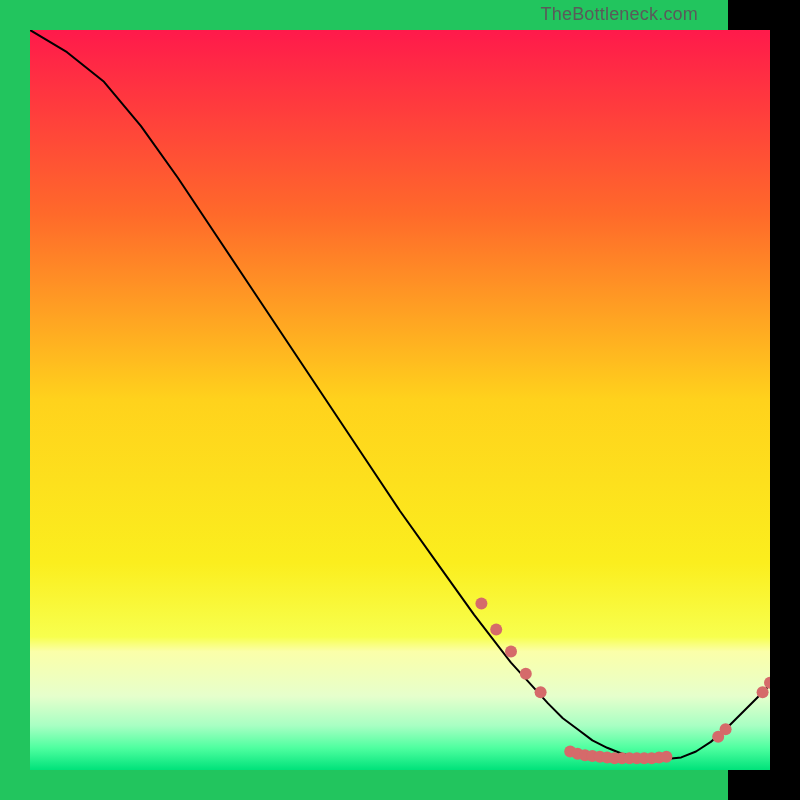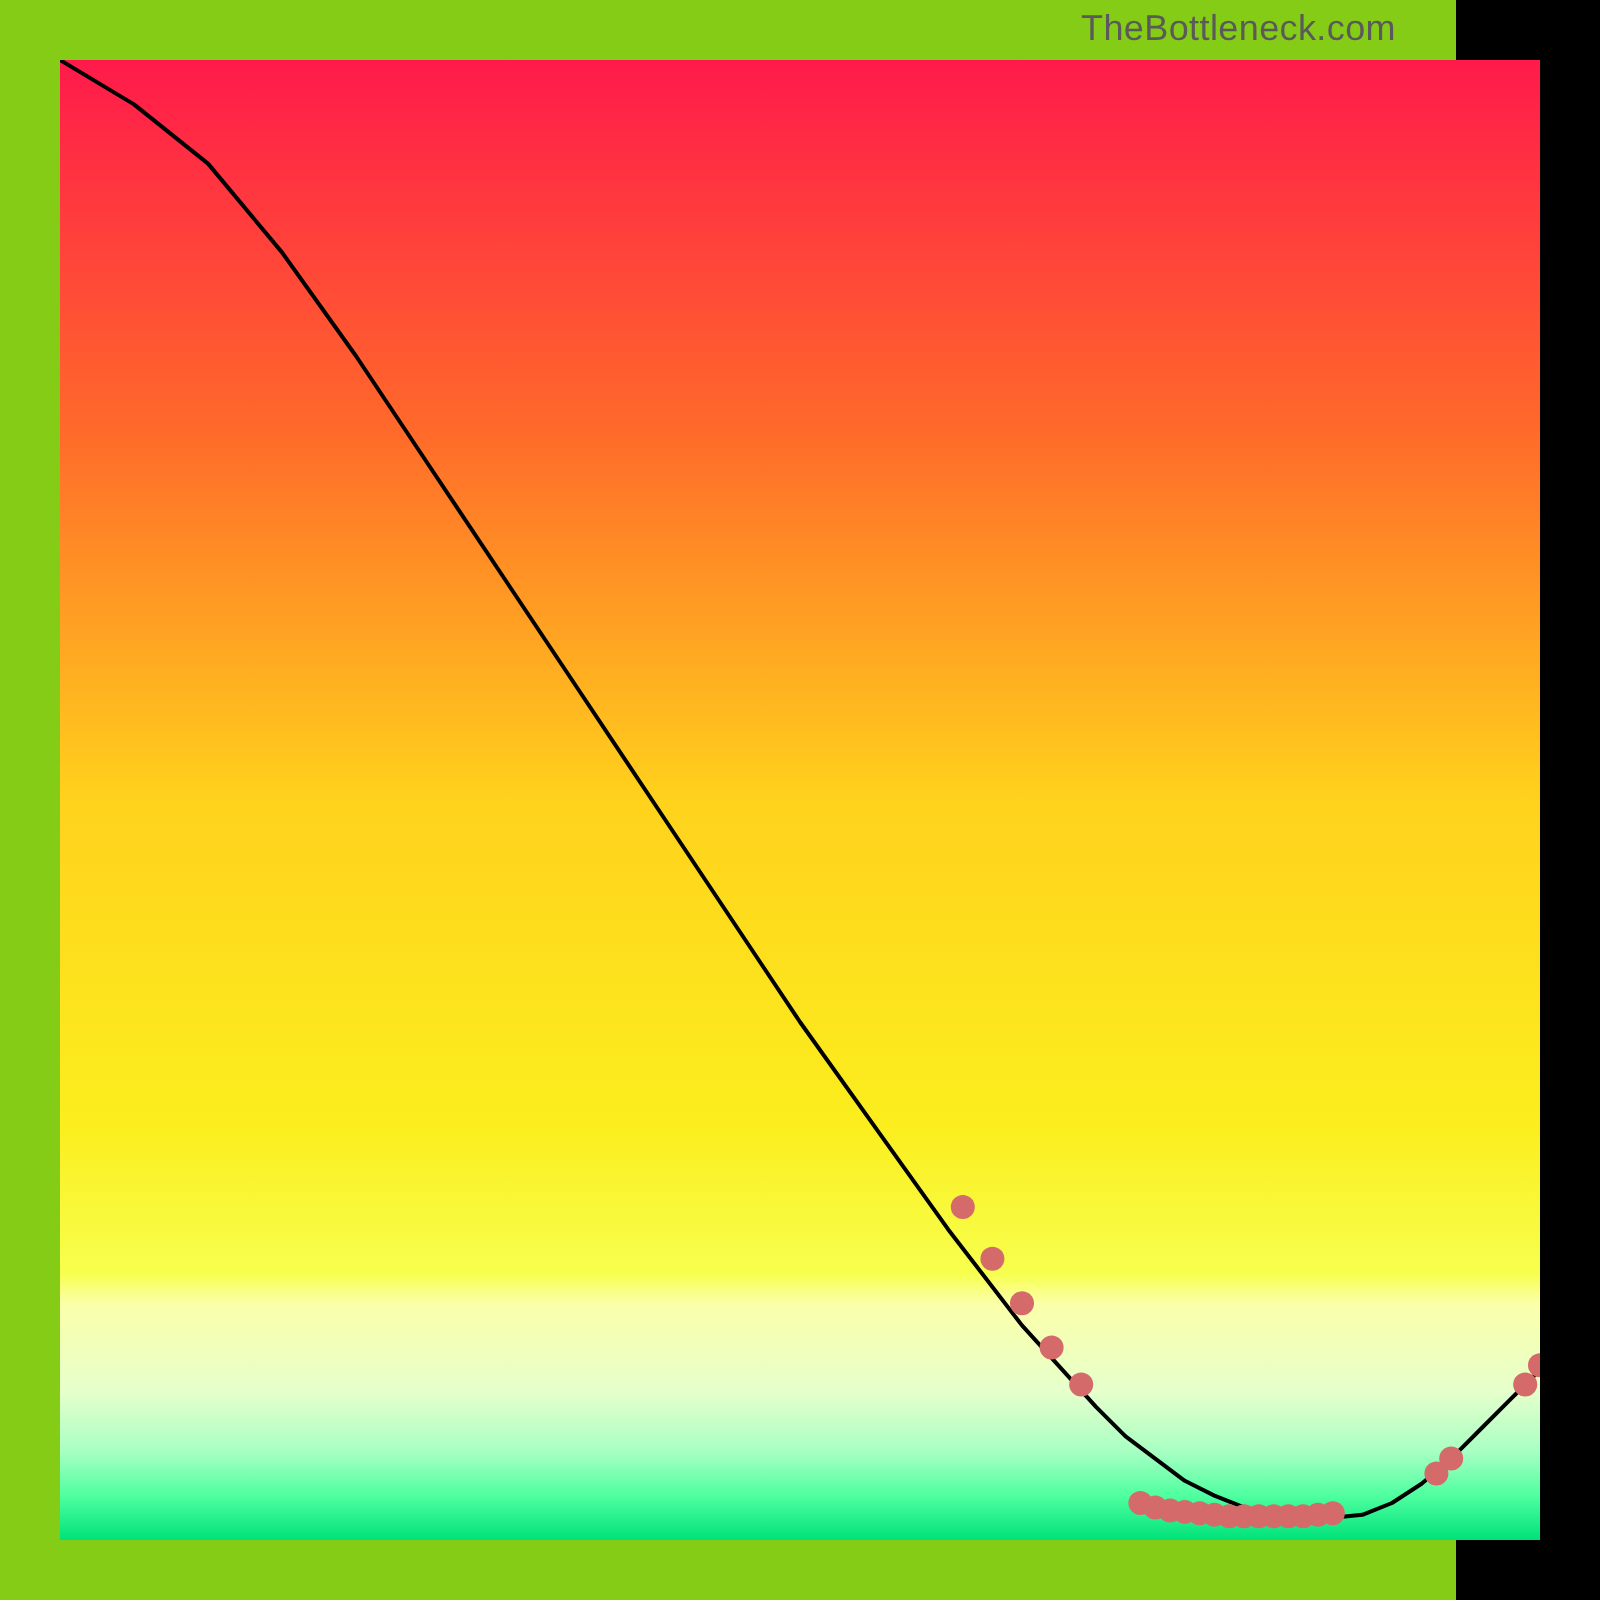--- a/index.html
+++ b/index.html
@@ -8,21 +8,21 @@
     width: 800px;
     height: 800px;
     background: #000;
     overflow: hidden;
     font-family: Arial, Helvetica, sans-serif;
   }
   .stage {
     position: relative;
     width: 728px;
     height: 800px;
-    background: #84cc16;
+    background: #22c55e;
   }
   .plot {
     position: absolute;
     left: 30px;
     top: 30px;
     width: 740px;
     height: 740px;
   }
   .plot svg {
     display: block;

